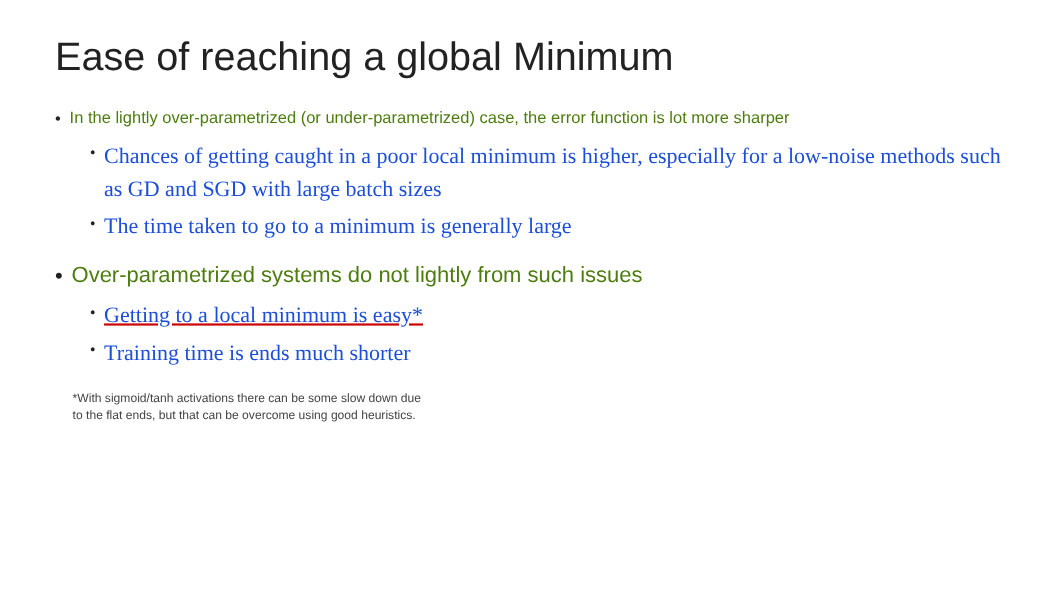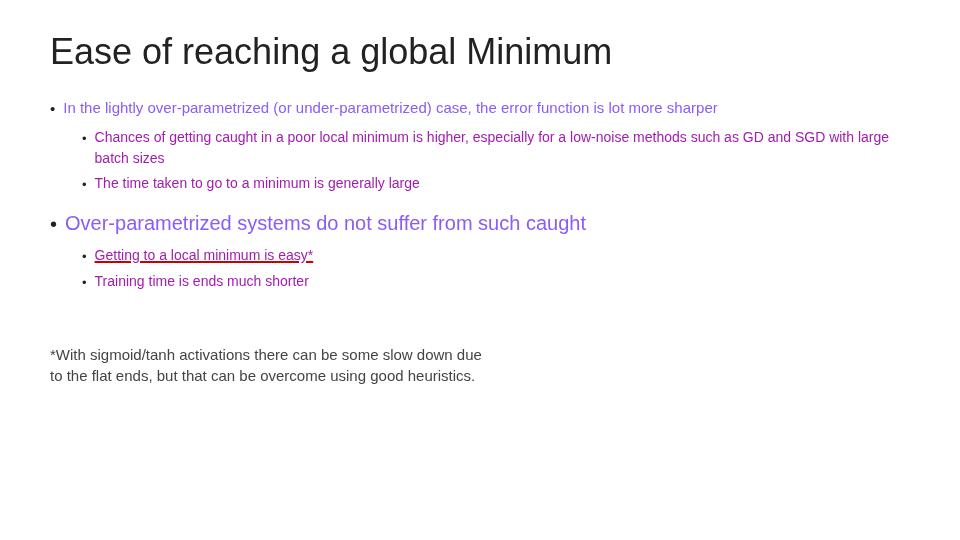--- a/index.html
+++ b/index.html
@@ -50,21 +50,21 @@
 
     .level1-item .bullet {
       margin-right: 8px;
       font-size: 15px;
       flex-shrink: 0;
       margin-top: 1px;
     }
 
     .level1-item .text {
       font-size: 15px;
-      color: #8b5cf6;
+      color: #4d7c0f;
     }
 
     .level1-item .text.large {
       font-size: 20px;
       font-weight: 400;
     }
 
     .level2 {
       margin-left: 32px;
       margin-top: 4px;
@@ -78,36 +78,37 @@
     }
 
     .level2-item .bullet {
       margin-right: 8px;
       font-size: 13px;
       flex-shrink: 0;
       margin-top: 2px;
     }
 
     .level2-item .text {
-      font-size: 14px;
-      color: #a21caf;
+      font-size: 20px;
+      color: #1d4ed8;
       line-height: 1.5;
+      font-family: Liberation Serif, serif;
     }
 
     .underline-red {
       text-decoration: underline;
       text-decoration-color: #cc0000;
       text-decoration-thickness: 2px;
     }
 
     .footnote {
       position: absolute;
       bottom: 18px;
-      left: 50px;
-      font-size: 15px;
+      left: 66px;
+      font-size: 11px;
       color: #444444;
       line-height: 1.4;
     }
 
     .section-gap {
       margin-top: 14px;
     }
   </style>
 </head>
 <body>
@@ -130,21 +131,21 @@
         <div class="level2-item">
           <span class="bullet">•</span>
           <span class="text">The time taken to go to a minimum is generally large</span>
         </div>
       </div>
     </div>
 
     <div class="level1 section-gap">
       <div class="level1-item">
         <span class="bullet" style="font-size:20px;">•</span>
-        <span class="text large">Over-parametrized systems do not suffer from such caught</span>
+        <span class="text large">Over-parametrized systems do not lightly from such issues</span>
       </div>
       <div class="level2">
         <div class="level2-item">
           <span class="bullet">•</span>
           <span class="text underline-red">Getting to a local minimum is easy*</span>
         </div>
         <div class="level2-item">
           <span class="bullet">•</span>
           <span class="text">Training time is ends much shorter</span>
         </div>

